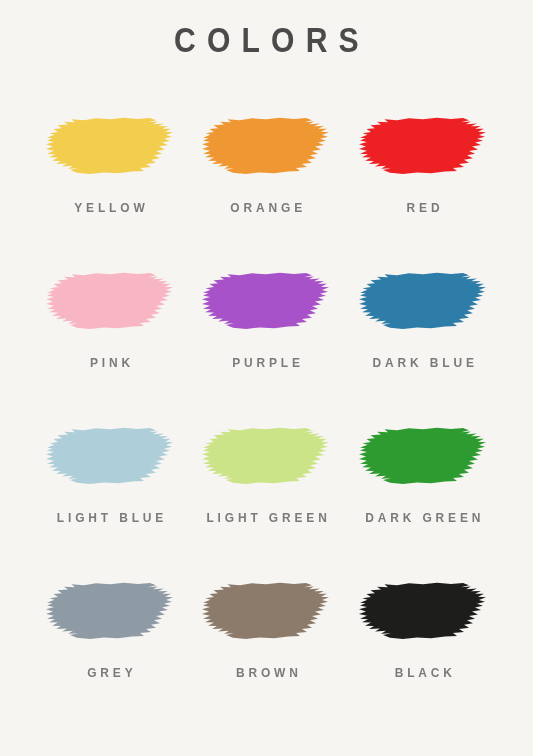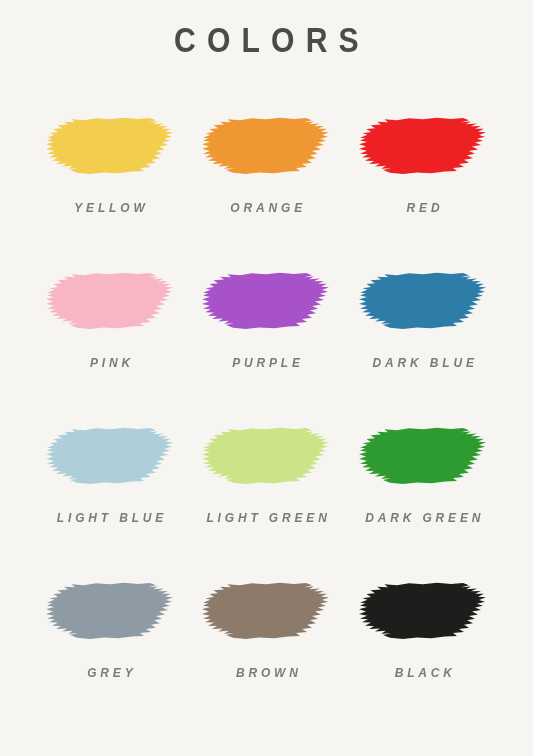--- a/index.html
+++ b/index.html
@@ -46,21 +46,20 @@
     grid-template-columns: repeat(3, 1fr);
     grid-auto-rows: 155px;
     justify-items: center;
   }
 
   .swatch-cell {
     display: flex;
     flex-direction: column;
     align-items: center;
     width: 100%;
-    font-style: italic;
   }
 
   .swatch-stroke {
     width: 132px;
     height: 62px;
     display: block;
   }
 
   .swatch-label {
     margin-top: 24px;

